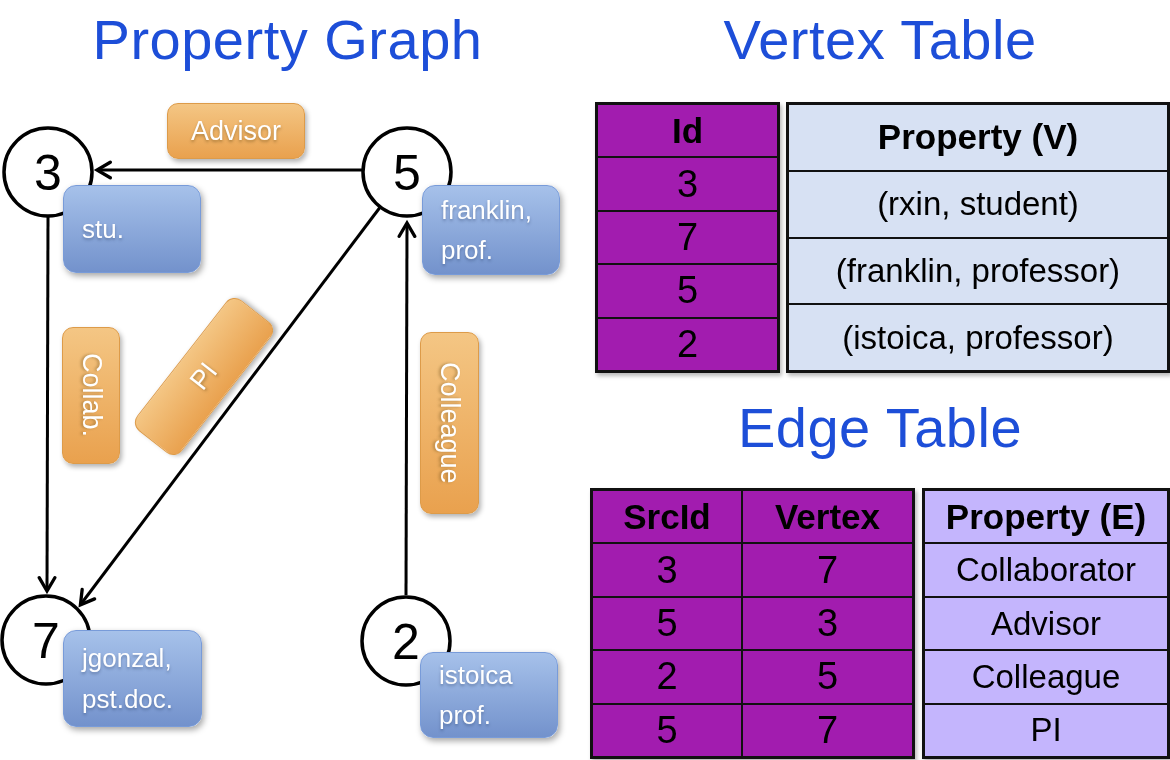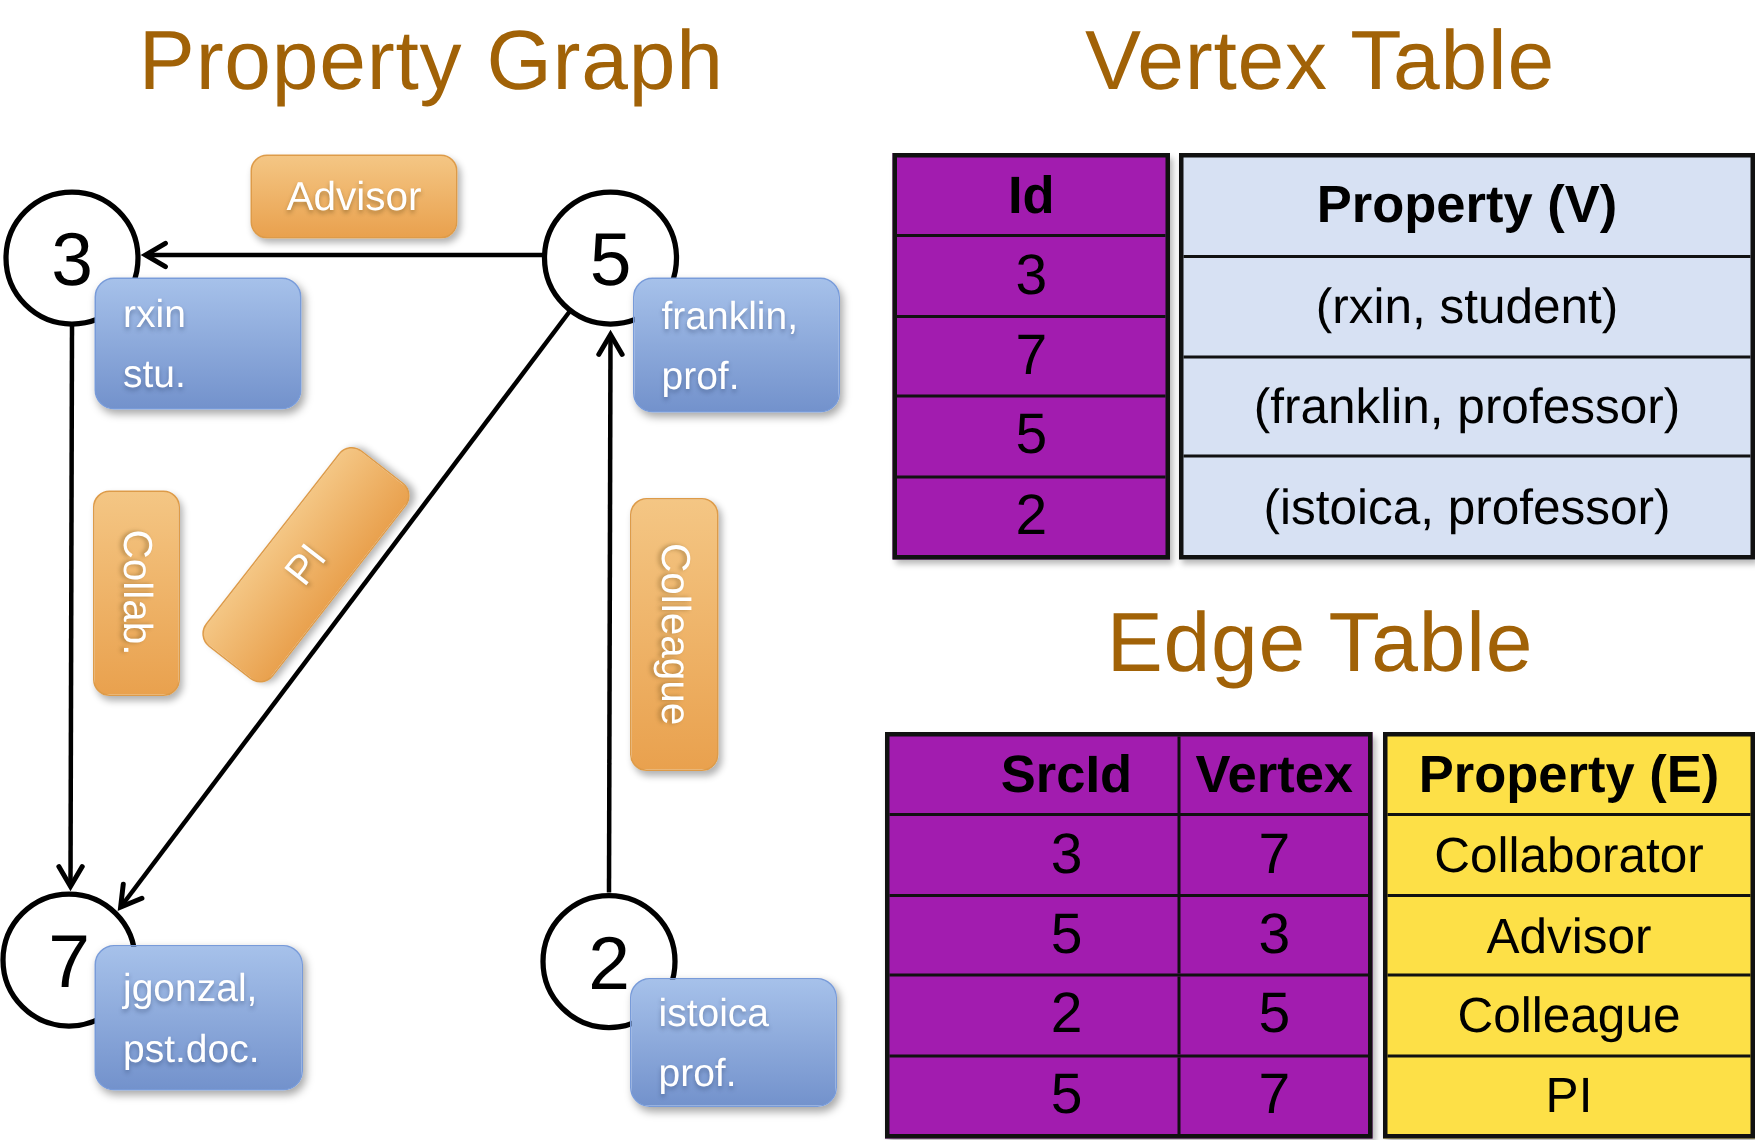--- a/index.html
+++ b/index.html
@@ -5,21 +5,21 @@
   html,body{margin:0;padding:0;}
   body{
     width:1170px;height:760px;position:relative;overflow:hidden;
     background:#ffffff;
     font-family:"Liberation Sans", sans-serif;
     -webkit-font-smoothing:antialiased;
   }
 
   
   .title{
-    position:absolute;text-align:center;color:#a16207;
+    position:absolute;text-align:center;color:#1d4ed8;
     font-size:56px;font-weight:300;letter-spacing:0.5px;line-height:1.0;
     white-space:nowrap;
   }
   .graph-title{left:0;top:12px;width:575px;}
   .vertex-title{left:590px;top:12px;width:580px;}
   .edge-title{left:590px;top:400px;width:580px;}
 
   
   .graph-svg{position:absolute;left:0;top:0;}
   .edge-line{stroke:#000;stroke-width:3;}
@@ -79,22 +79,22 @@
     font-size:38px;color:#000;white-space:nowrap;
     border-left:2px solid #111;
   }
   .tbl-cell.first{border-left:none;}
   .tbl-cell.hdr{font-weight:600;font-size:35px;}
   .tbl-cell.propcell{font-size:33px;text-align:center;}
 
   #vertex-id-tbl{left:595px;top:102px;width:185px;height:271px;}
   #vertex-prop-tbl{left:786px;top:102px;width:384px;height:271px;background:#D7E1F3;}
   #edge-src-tbl{left:590px;top:488px;width:325px;height:271px;}
-  #edge-prop-tbl{left:922px;top:488px;width:248px;height:271px;background:#fde047;}
-  #edge-src-tbl .col-src{flex:0 0 148px;padding-left:44px;}
+  #edge-prop-tbl{left:922px;top:488px;width:248px;height:271px;background:#c4b5fd;}
+  #edge-src-tbl .col-src{flex:0 0 148px;}
 </style>
 </head>
 <body>
 
 <div class="title graph-title">Property Graph</div>
 <div class="title vertex-title">Vertex Table</div>
 <div class="title edge-title">Edge Table</div>
 
 <svg class="graph-svg" width="580" height="760" viewBox="0 0 580 760">
   <defs>
@@ -133,21 +133,20 @@
   <span>Collab.</span>
 </div>
 <div class="edge-label pi-box">
   <span>PI</span>
 </div>
 <div class="edge-label colleague-box">
   <span>Colleague</span>
 </div>
 
 <div class="vprop-box vbox-rxin">
-  <span>rxin</span>
   <span>stu.</span>
 </div>
 <div class="vprop-box vbox-franklin">
   <span>franklin,</span>
   <span>prof.</span>
 </div>
 <div class="vprop-box vbox-jgonzal">
   <span>jgonzal,</span>
   <span>pst.doc.</span>
 </div>

